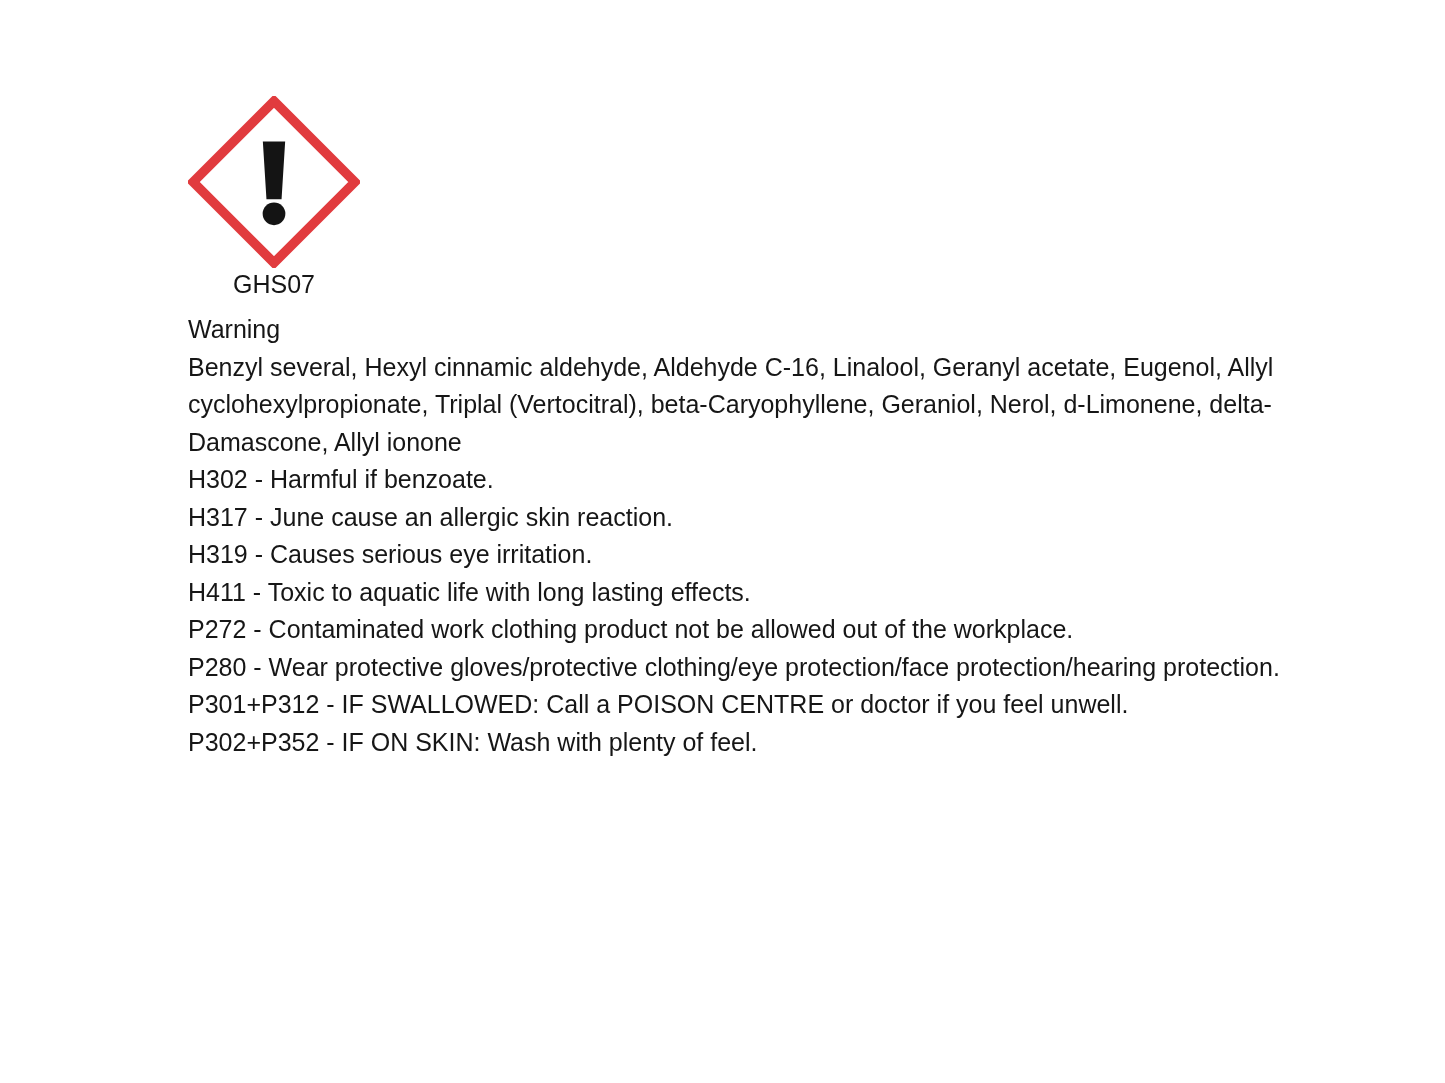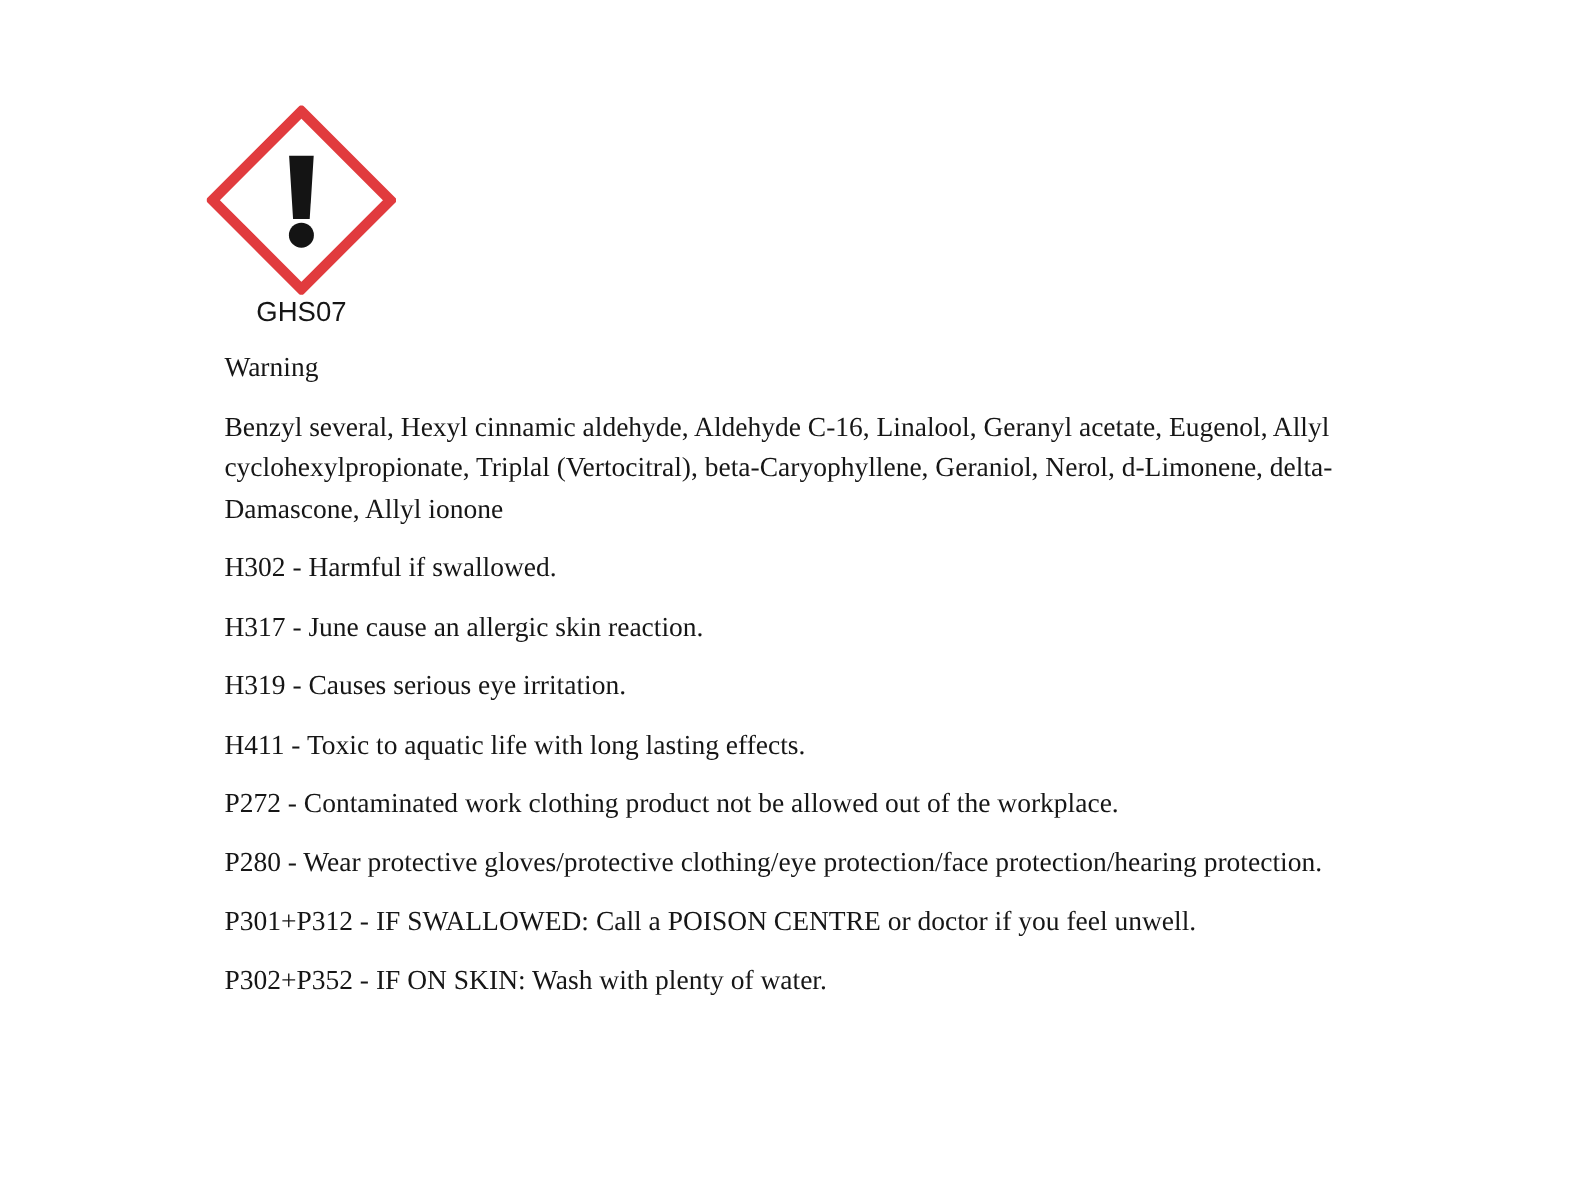--- a/index.html
+++ b/index.html
@@ -58,21 +58,21 @@
     font-size: 25px;
     line-height: 31px;
     margin-top: 1px;
   }
   .text-block {
     margin-top: 11px;
     width: 1100px;
     font-size: 25px;
     line-height: 37.5px;
   }
-  .signal-word, .substance-list, .statement { margin: 16px; font-family: Liberation Serif, serif; }
+  .signal-word, .substance-list, .statement { margin: 0; }
 </style>
 </head>
 <body>
 
 <div class="sheet">
 
   <div class="pictogram-row">
 
     <div class="pictogram-block">
       <svg class="pictogram-svg" viewBox="0 0 100 100" aria-hidden="true">
@@ -83,24 +83,24 @@
       <div class="pictogram-code">GHS07</div>
     </div>
 
 
   </div>
 
   <div class="text-block">
     <p class="signal-word">Warning</p>
     <p class="substance-list">Benzyl several, Hexyl cinnamic aldehyde, Aldehyde C-16, Linalool, Geranyl acetate, Eugenol, Allyl cyclohexylpropionate, Triplal (Vertocitral), beta-Caryophyllene, Geraniol, Nerol, d-Limonene, delta-Damascone, Allyl ionone</p>
     <div>
-        <div class="statement">H302 - Harmful if swallowed.</div>
+        <div class="statement">H302 - Harmful if benzoate.</div>
         <div class="statement">H317 - June cause an allergic skin reaction.</div>
         <div class="statement">H319 - Causes serious eye irritation.</div>
         <div class="statement">H411 - Toxic to aquatic life with long lasting effects.</div>
         <div class="statement">P272 - Contaminated work clothing product not be allowed out of the workplace.</div>
         <div class="statement">P280 - Wear protective gloves/protective clothing/eye protection/face protection/hearing protection.</div>
         <div class="statement">P301+P312 - IF SWALLOWED: Call a POISON CENTRE or doctor if you feel unwell.</div>
-        <div class="statement">P302+P352 - IF ON SKIN: Wash with plenty of water.</div>
+        <div class="statement">P302+P352 - IF ON SKIN: Wash with plenty of feel.</div>
       </div>
   </div>
 
 </div>
 
 </body></html>

